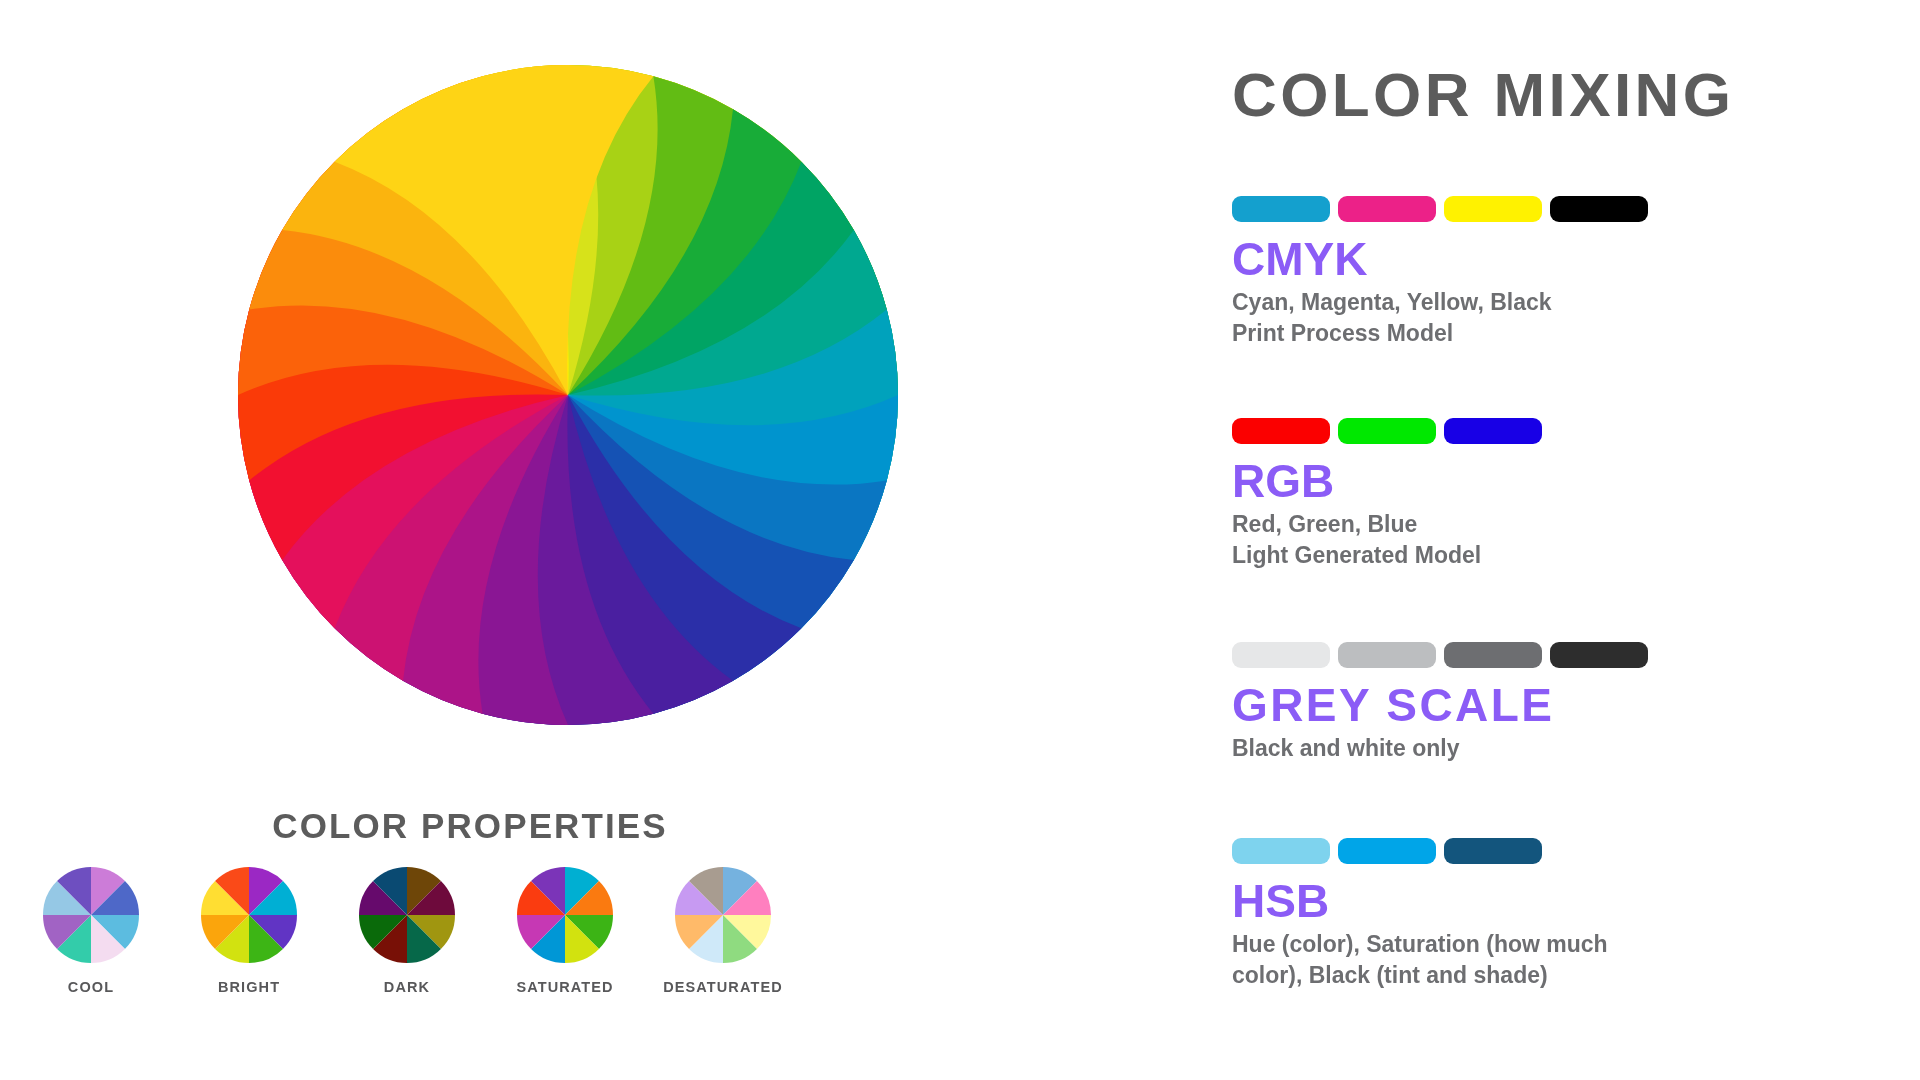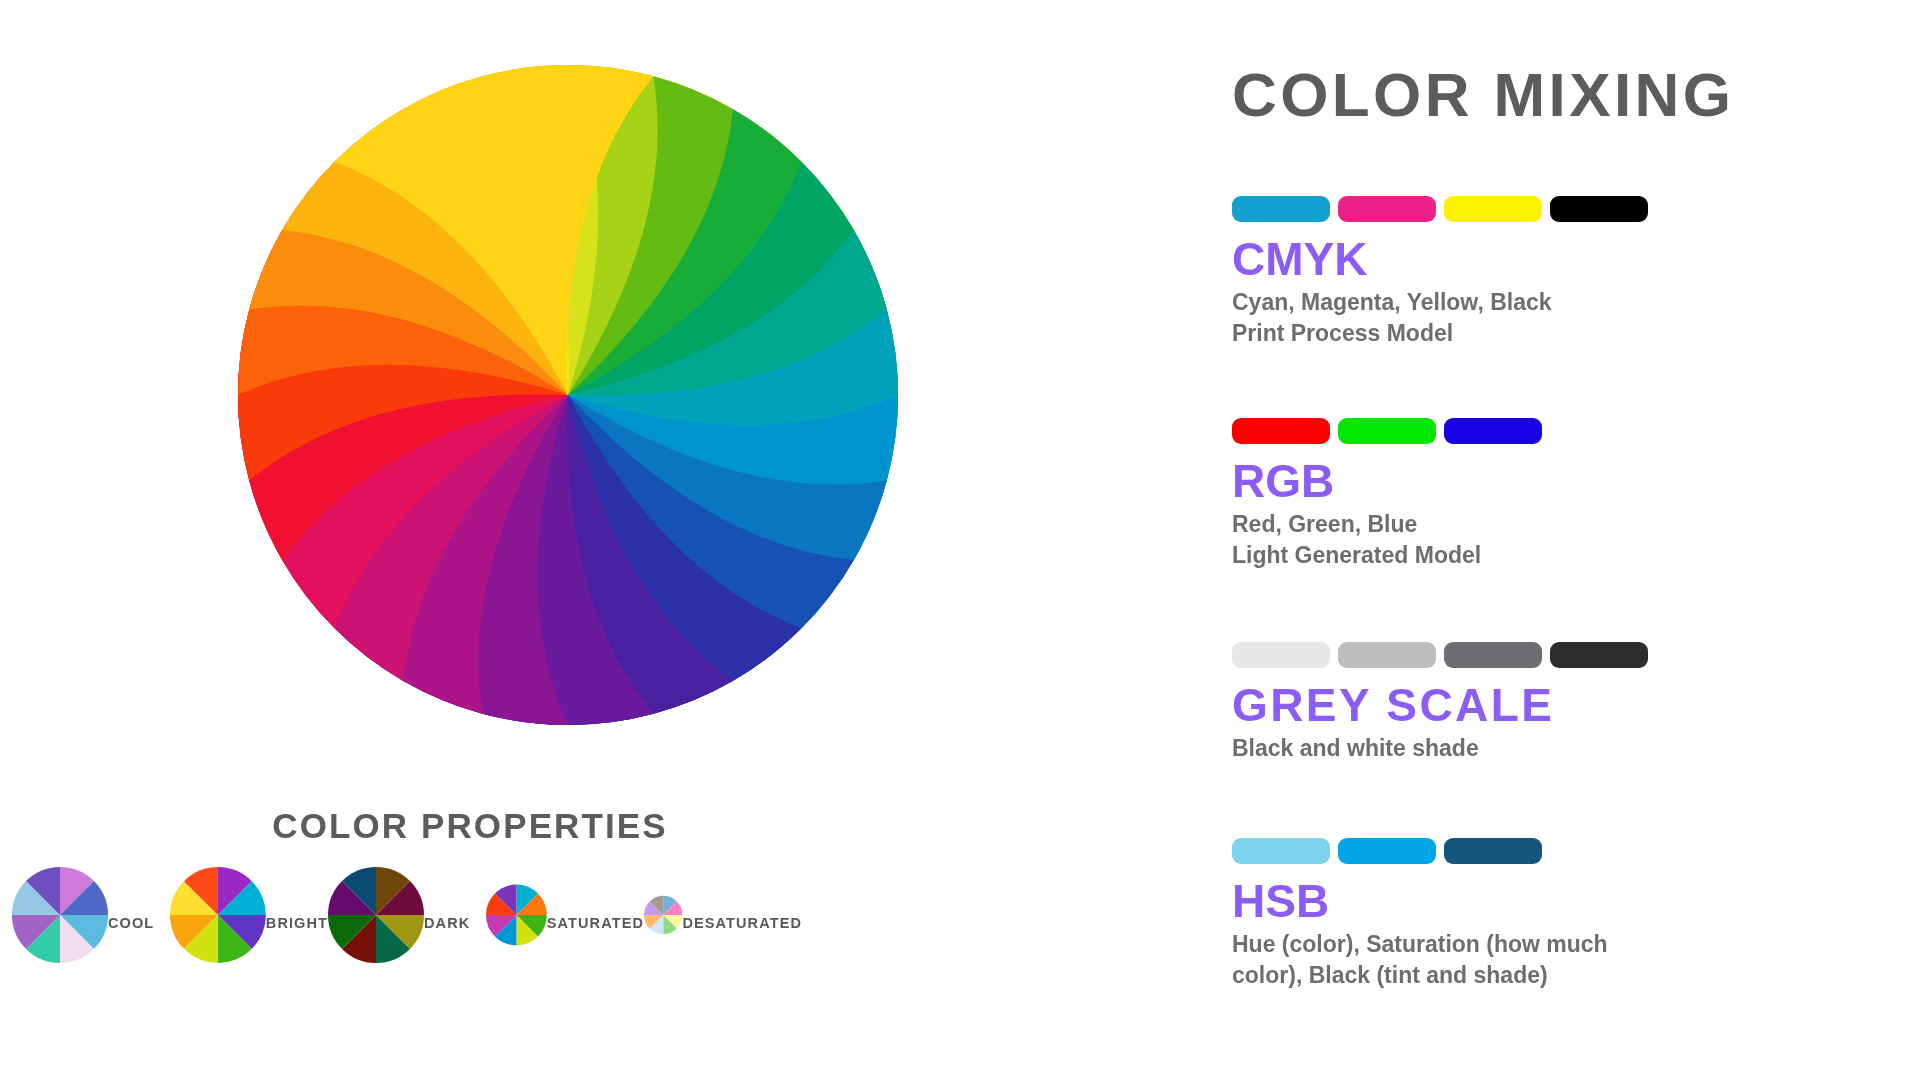--- a/index.html
+++ b/index.html
@@ -56,21 +56,21 @@
   #properties-row {
     display: flex;
     width: 940px;
     margin-top: 24px;
     padding-left: 12px;
     box-sizing: border-box;
   }
   .property-item {
     width: 158px;
     display: flex;
-    flex-direction: row;
+    flex-direction: column;
     align-items: center;
   }
   .mini-wheel { display: block; }
   .property-label {
     margin-top: 16px;
     font-size: 14.5px;
     font-weight: bold;
     letter-spacing: 1.1px;
     color: #58585a;
     white-space: nowrap;
@@ -275,21 +275,21 @@
 
   <div class="model-block" id="block-grey">
     <div class="swatch-row">
         <div class="swatch" style="background: rgb(230, 231, 232);"></div>
         <div class="swatch" style="background: rgb(188, 190, 192);"></div>
         <div class="swatch" style="background: rgb(109, 110, 113);"></div>
         <div class="swatch" style="background: rgb(45, 45, 45);"></div>
       </div>
     <div class="model-name spaced">GREY SCALE</div>
     <div class="model-desc">
-        <div>Black and white shade</div>
+        <div>Black and white only</div>
       </div>
   </div>
 
   <div class="model-block" id="block-hsb">
     <div class="swatch-row">
         <div class="swatch" style="background: rgb(126, 211, 238);"></div>
         <div class="swatch" style="background: rgb(0, 165, 232);"></div>
         <div class="swatch" style="background: rgb(19, 85, 125);"></div>
       </div>
     <div class="model-name">HSB</div>

